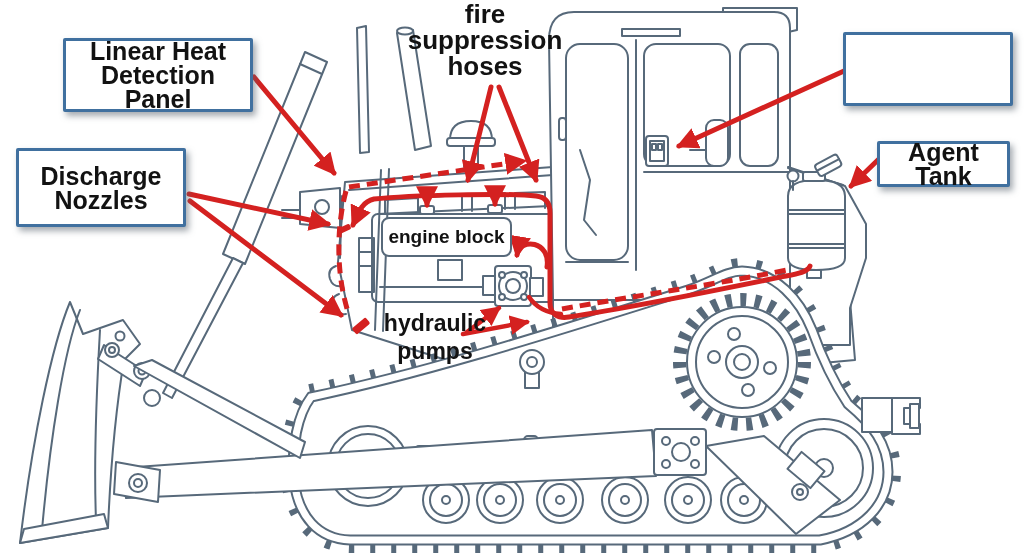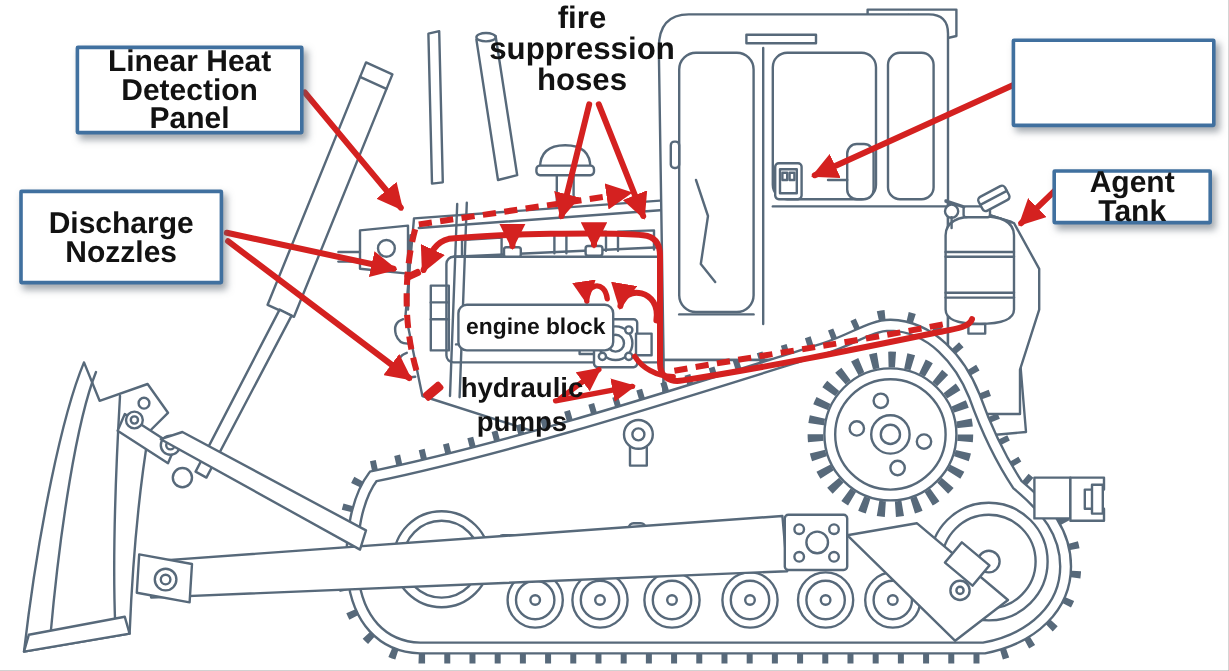--- a/index.html
+++ b/index.html
@@ -309,39 +309,39 @@
     <line class="rthin" x1="467" y1="332" x2="499" y2="308" marker-end="url(#ah)"></line>
     <line class="rthin" x1="463" y1="334" x2="527" y2="322" marker-end="url(#ah)"></line>
   </g>
 </svg>
 
 <div class="callout" style="left:63px;top:38px;width:184px;height:68px;">
   <span>Linear Heat</span>
   <span>Detection Panel</span>
 </div>
 
-<div class="callout" style="left:16px;top:158px;width:164px;height:73px;">
+<div class="callout" style="left:16px;top:148px;width:164px;height:73px;">
   <span>Discharge</span>
   <span>Nozzles</span>
 </div>
 
 <div class="freetext" style="left:402px;top:1px;width:166px;font-size:26px;line-height:26px;">
   <div>fire</div>
   <div>suppression</div>
   <div>hoses</div>
 </div>
 
 <div class="callout" style="left:843px;top:32px;width:164px;height:68px;">
 </div>
 
 <div class="callout" style="left:877px;top:141px;width:127px;height:40px;">
   <span>Agent Tank</span>
 </div>
 
-<div class="engine-tag" style="left:381px;top:217px;width:127px;height:36px;margin-top:36px;">
+<div class="engine-tag" style="left:381px;top:217px;width:127px;height:36px;">
   <span>engine block</span>
 </div>
 
 <div class="freetext" style="left:376px;top:309px;width:118px;font-size:23px;line-height:28px;">
   <div>hydraulic</div>
   <div>pumps</div>
 </div>
 
 </div>
 

